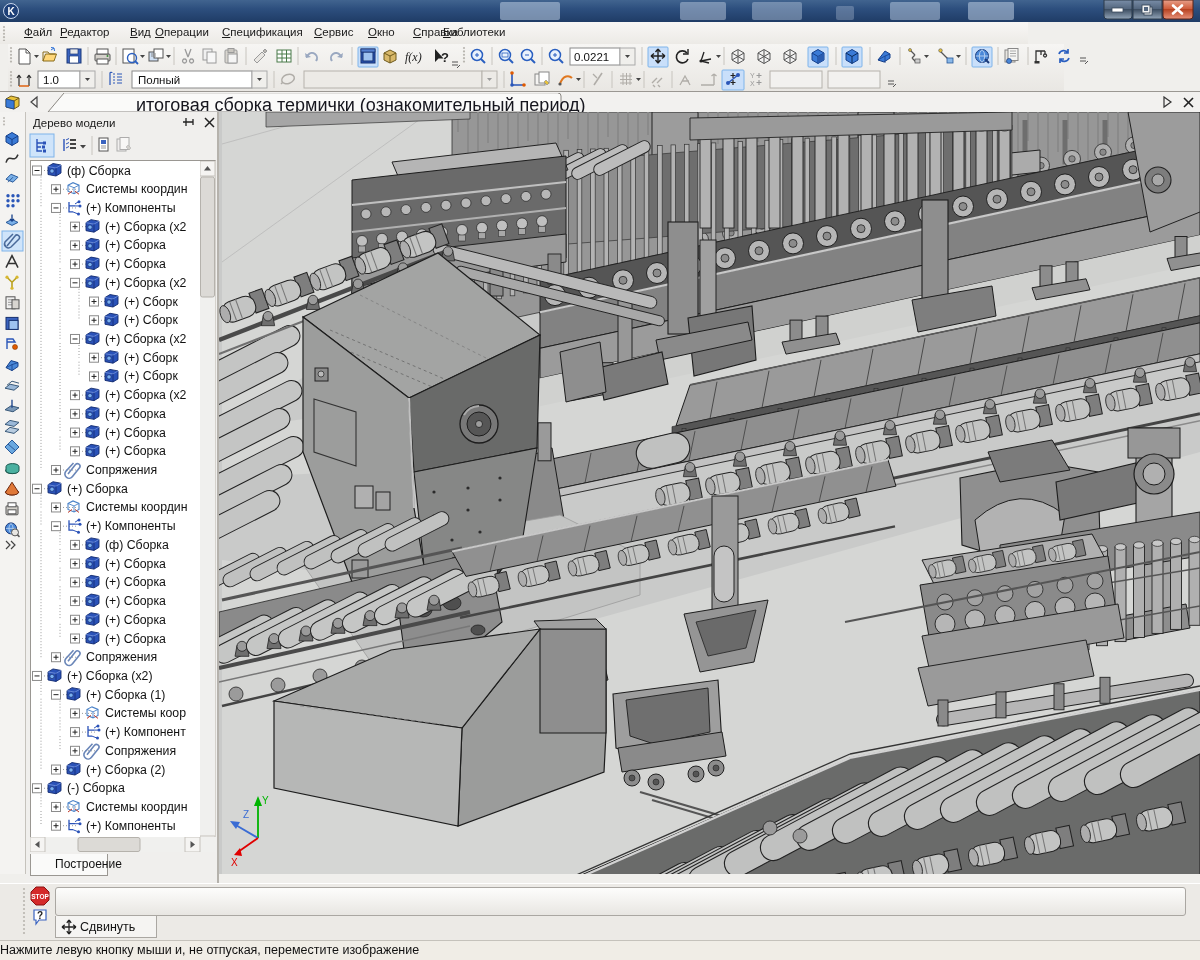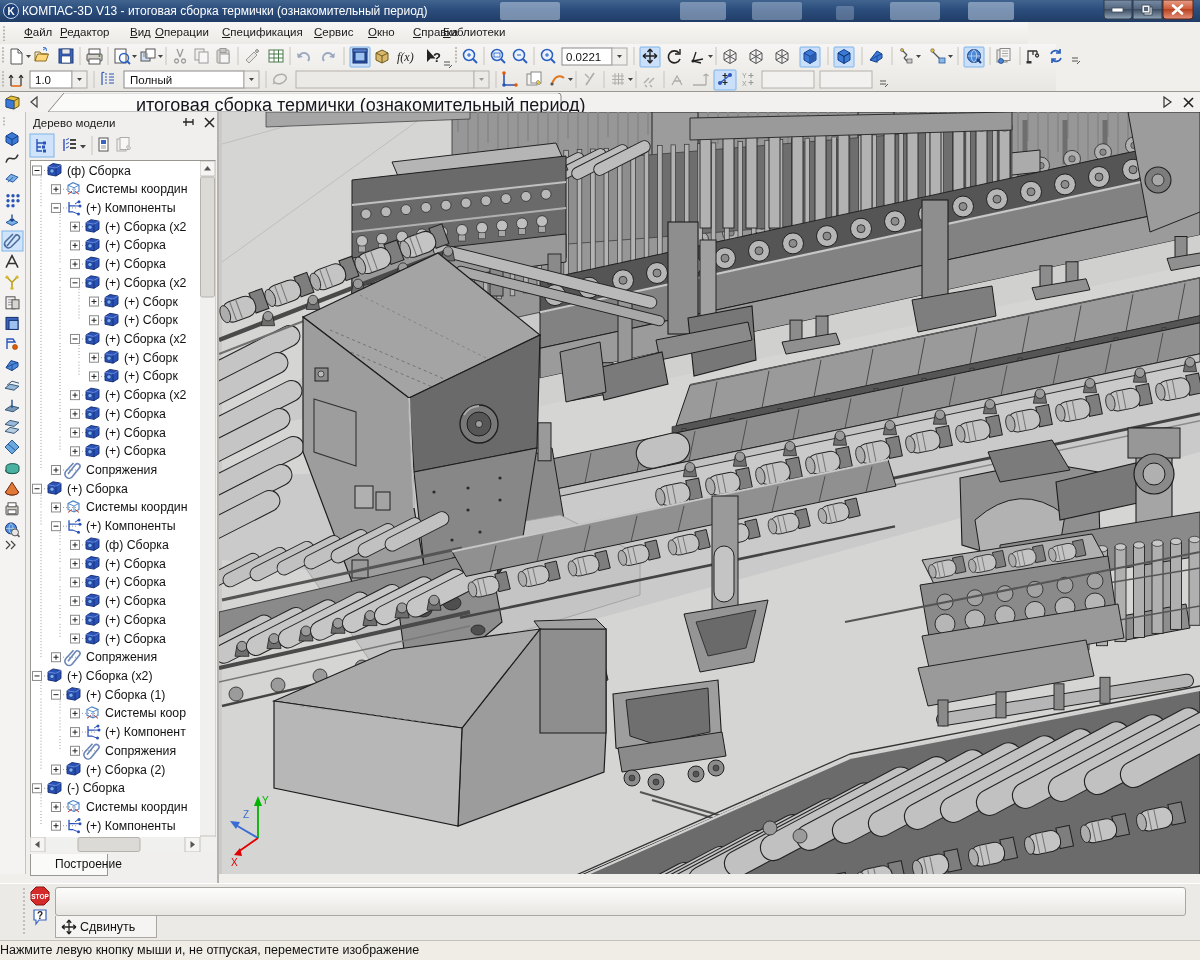--- a/index.html
+++ b/index.html
@@ -1,35 +1,34 @@
 <!DOCTYPE html>
 <html><head><meta charset="utf-8"><style>
 *{margin:0;padding:0;box-sizing:border-box}
 html,body{width:1200px;height:960px;overflow:hidden;font-family:"Liberation Sans",sans-serif;background:#f0efec}
 .abs{position:absolute}
 #titlebar{left:0;top:0;width:1200px;height:22px;background:linear-gradient(180deg,#41648f 0%,#2d4f7e 40%,#1f3c66 100%);}
 #titletext{left:22px;top:4px;color:#fff;font-size:12px;white-space:nowrap}
 #menubar{left:0;top:22px;width:1028px;height:22px;background:linear-gradient(180deg,#f8f7f5,#eceae6)}
 .mi{position:absolute;top:4px;font-size:11.5px;color:#1a1a1a;white-space:nowrap}
-#toolbars{left:0;top:44px;width:1056px;height:47px;background:linear-gradient(180deg,#f6f5f3,#e9e7e3)}
+#toolbars{left:8px;top:44px;width:1056px;height:47px;background:linear-gradient(180deg,#f6f5f3,#e9e7e3)}
 #statusbar{left:0;top:940px;width:1200px;height:20px;background:#f0ede6;border-top:1px solid #c5c2bb;font-size:12.5px;color:#111;padding:2px 0 0 0}
 </style></head><body>
 
 <div class="abs" id="titlebar">
  <div class="abs" style="left:500px;top:2px;width:60px;height:18px;background:rgba(190,205,225,.55);border-radius:2px"></div>
  <div class="abs" style="left:680px;top:2px;width:46px;height:18px;background:rgba(185,200,220,.5);border-radius:2px"></div>
  <div class="abs" style="left:752px;top:2px;width:50px;height:18px;background:rgba(185,200,220,.45);border-radius:2px"></div>
  <div class="abs" style="left:890px;top:2px;width:50px;height:18px;background:rgba(190,205,225,.5);border-radius:2px"></div>
  <div class="abs" style="left:968px;top:2px;width:46px;height:18px;background:rgba(190,205,225,.55);border-radius:2px"></div>
  <div class="abs" style="left:836px;top:6px;width:18px;height:14px;background:rgba(180,195,215,.35);border-radius:2px"></div>
  <svg class="abs" style="left:3px;top:3px" width="16" height="16">
       <circle cx="8" cy="8" r="7.5" fill="#1d3f77" stroke="#c8d6ec" stroke-width="1"></circle>
       <text x="8" y="12" font-size="10" font-weight="bold" fill="#fff" text-anchor="middle" font-family="Liberation Sans">K</text>
     </svg>
- <div class="abs" id="titletext">КОМПАС-3D V13 - итоговая сборка термички (ознакомительный период)</div>
  <svg class="abs" style="left:1102px;top:0" width="98" height="22">
   <defs>
         <linearGradient id="wbtn" x1="0" y1="0" x2="0" y2="1">
           <stop offset="0" stop-color="#7a8ea8"></stop>
           <stop offset="0.45" stop-color="#54677f"></stop>
           <stop offset="0.5" stop-color="#3e4f63"></stop>
           <stop offset="1" stop-color="#93a5b8"></stop>
         </linearGradient>
   <linearGradient id="wbtnr" x1="0" y1="0" x2="0" y2="1">
           <stop offset="0" stop-color="#e8a08a"></stop>

